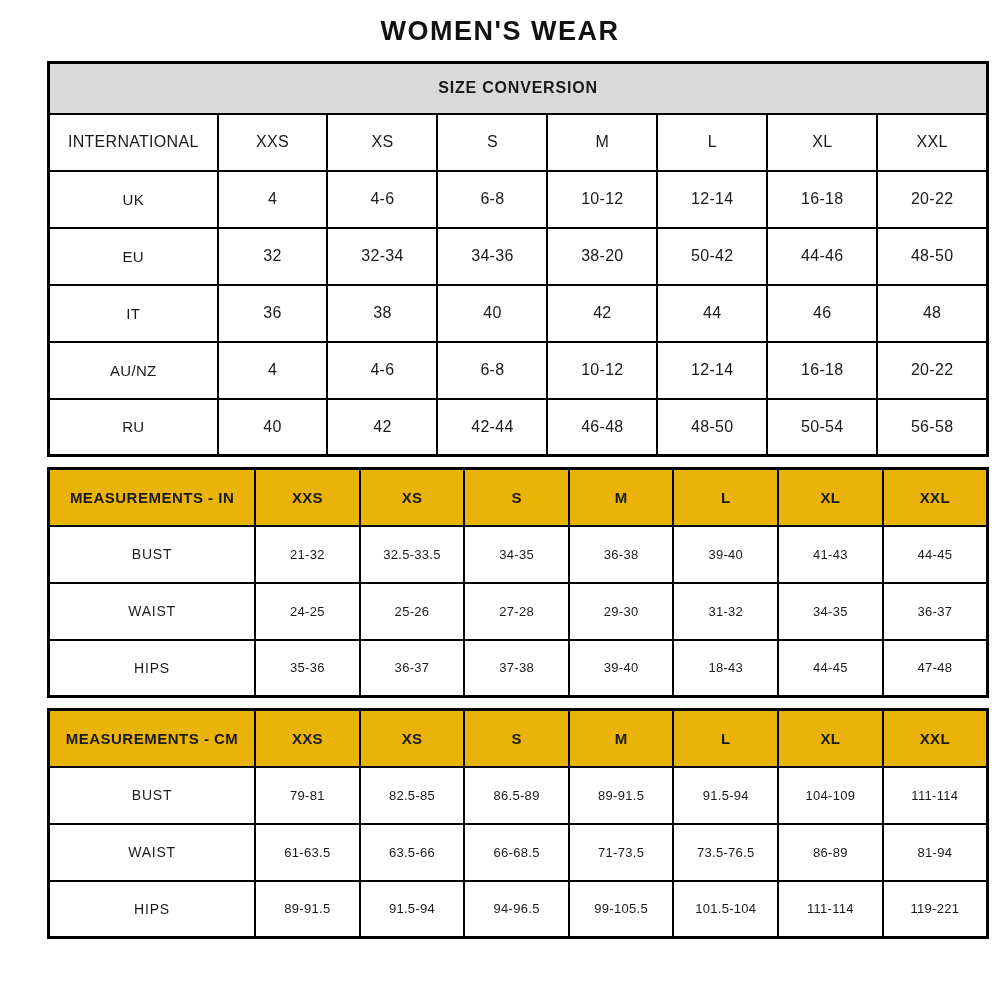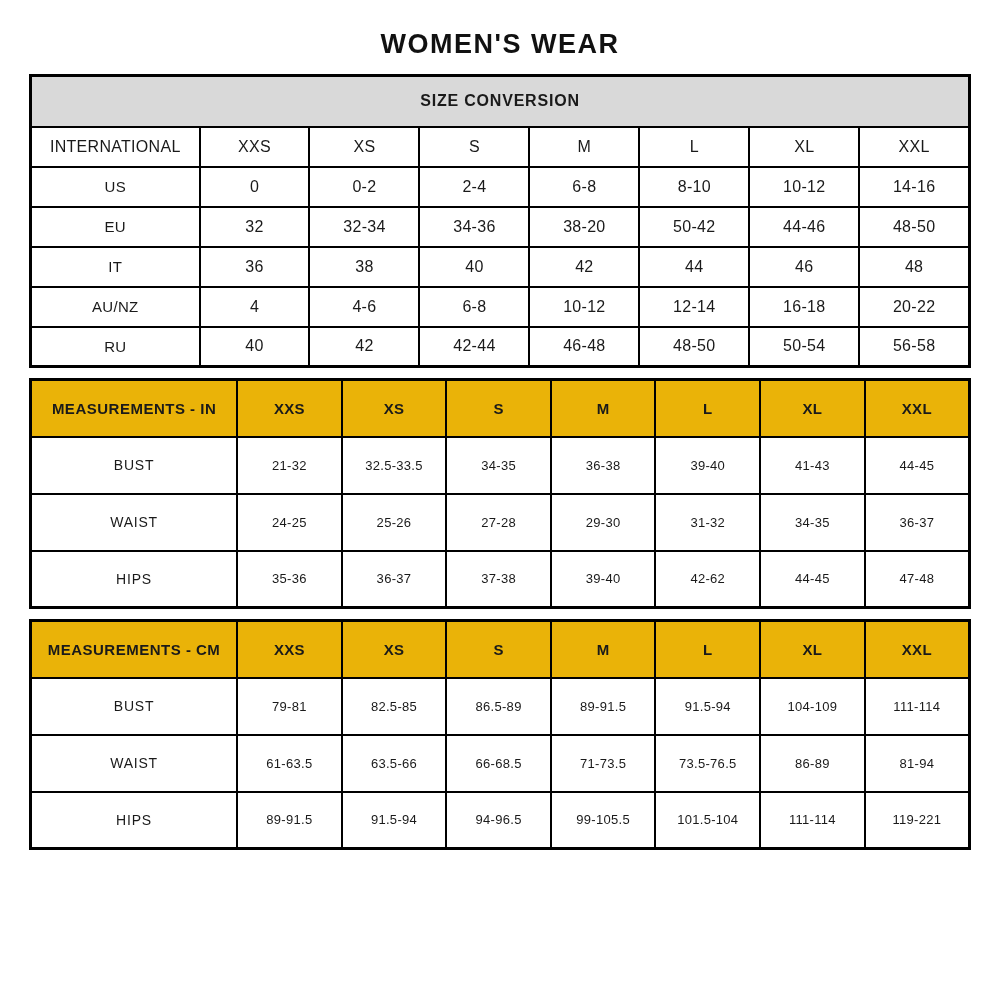--- a/index.html
+++ b/index.html
@@ -2,47 +2,48 @@
 <html><head>
 <meta charset="utf-8">
 <style>
   html, body { margin: 0; padding: 0; background: #ffffff; }
   body {
     width: 1000px; height: 1000px;
     font-family: "Liberation Sans", sans-serif;
     color: #1a1a1a;
     overflow: hidden;
   }
-  .page { padding: 25px 29px 0 29px; }
+  .page { padding: 12px 29px 0 29px; }
   .page-title {
     margin: 4px 0 14px 0;
     text-align: center;
     font-size: 27px;
     font-weight: bold;
     letter-spacing: 1.5px;
     color: #111111;
   }
   table.chart {
     width: 100%;
     border-collapse: collapse;
     border: 3px solid #000000;
     table-layout: fixed;
+    margin-left: 18px;
   }
   table.chart + table.chart { margin-top: 10px; }
   td {
     border: 2px solid #000000;
     text-align: center;
     vertical-align: middle;
     padding: 0 2px;
     letter-spacing: 0.3px;
     overflow: hidden;
     white-space: nowrap;
   }
   
-  .conv tr { height: 40px; }
+  .conv tr { height: 57px; }
   .conv tr.banner-row { height: 51px; }
   .banner-cell {
     background: #d9d9d9;
     font-weight: bold;
     font-size: 16px;
     letter-spacing: 0.8px;
   }
   .conv .cols-row td { background: #ffffff; font-size: 16px; }
   .conv .data-row td { font-size: 16px; }
   .conv td.label-cell { font-size: 15px; }
@@ -83,28 +84,28 @@
           <td class="corner-cell">INTERNATIONAL</td>
           <td>XXS</td>
           <td>XS</td>
           <td>S</td>
           <td>M</td>
           <td>L</td>
           <td>XL</td>
           <td>XXL</td>
         </tr>
         <tr class="data-row">
-          <td class="label-cell">US</td>
-          <td>0</td>
-          <td>0-2</td>
-          <td>2-4</td>
+          <td class="label-cell">UK</td>
+          <td>4</td>
+          <td>4-6</td>
           <td>6-8</td>
-          <td>8-10</td>
           <td>10-12</td>
-          <td>14-16</td>
+          <td>12-14</td>
+          <td>16-18</td>
+          <td>20-22</td>
         </tr>
         <tr class="data-row">
           <td class="label-cell">EU</td>
           <td>32</td>
           <td>32-34</td>
           <td>34-36</td>
           <td>38-20</td>
           <td>50-42</td>
           <td>44-46</td>
           <td>48-50</td>
@@ -183,21 +184,21 @@
           <td>31-32</td>
           <td>34-35</td>
           <td>36-37</td>
         </tr>
         <tr class="data-row">
           <td class="label-cell">HIPS</td>
           <td>35-36</td>
           <td>36-37</td>
           <td>37-38</td>
           <td>39-40</td>
-          <td>42-62</td>
+          <td>18-43</td>
           <td>44-45</td>
           <td>47-48</td>
         </tr>
       </tbody>
   </table>
 
   <table class="chart meas">
     <colgroup>
       <col style="width:22%">
       <col style="width:11.14%">

